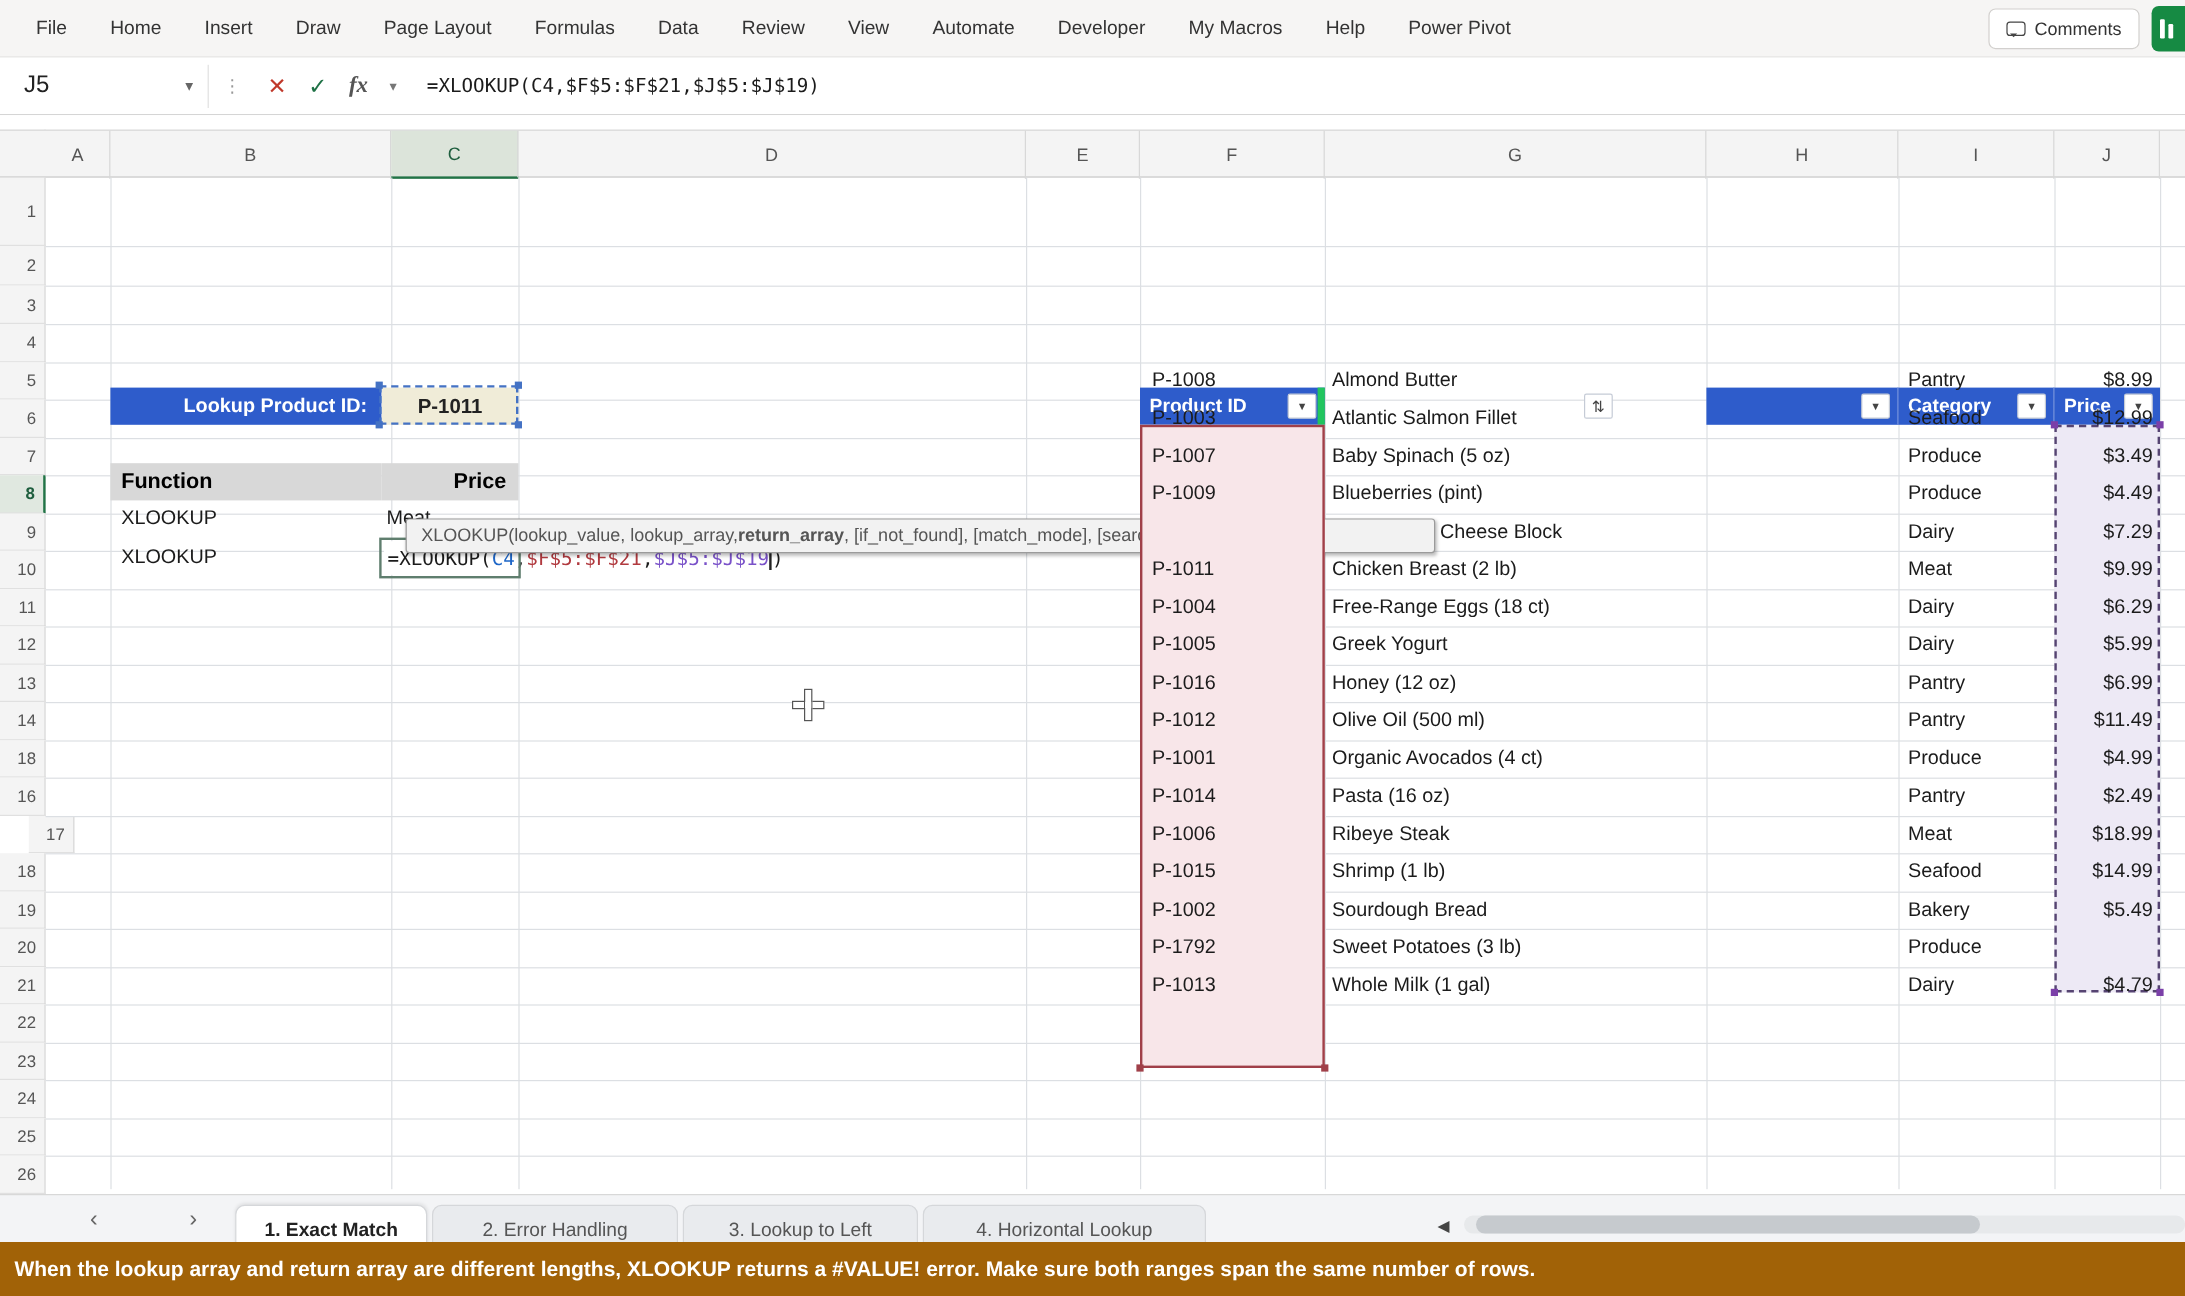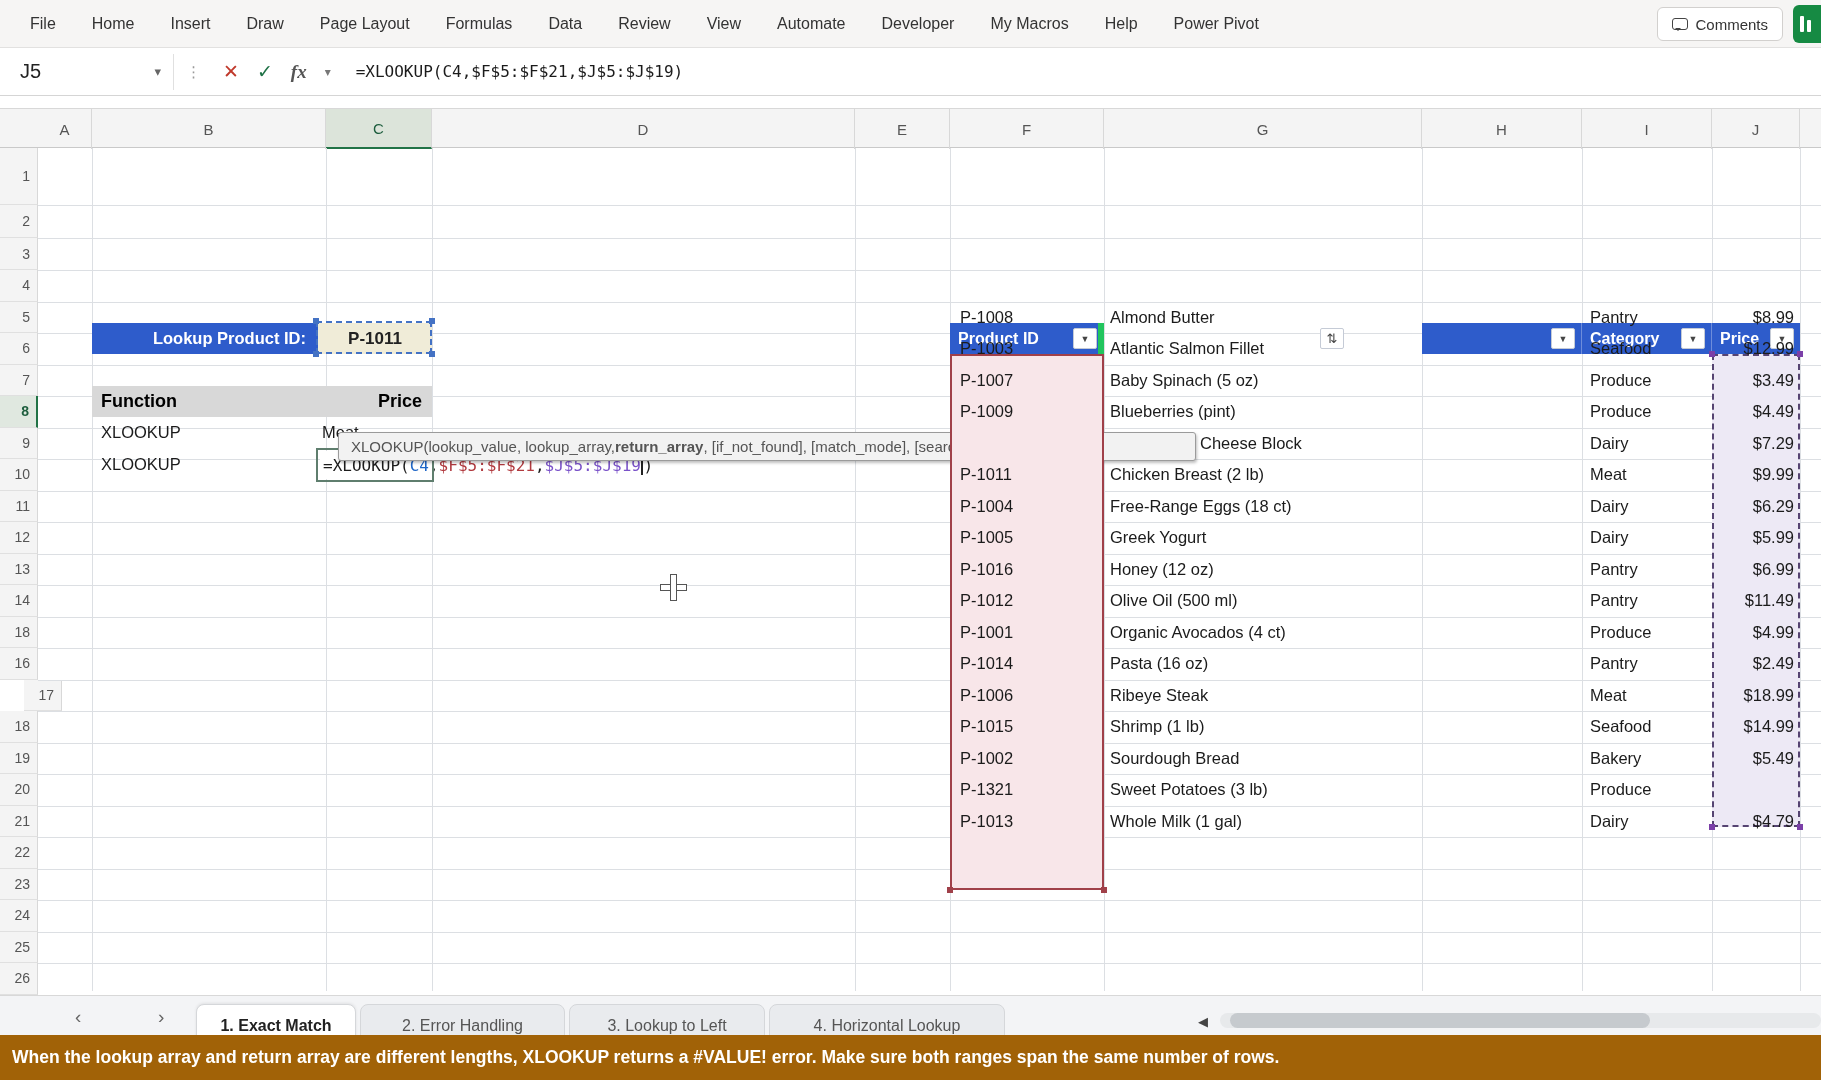--- a/index.html
+++ b/index.html
@@ -350,21 +350,21 @@
         <div class="tcell" style="left: 1590px; top: 583.5px; width: 114px; height: 31.5px;">Meat</div>
         <div class="tcell num" style="left: 1712px; top: 583.5px; width: 82px; height: 31.5px;">$18.99</div>
         <div class="tcell" style="left: 960px; top: 615px; width: 136px; height: 31.5px;">P-1015</div>
         <div class="tcell" style="left: 1110px; top: 615px; width: 300px; height: 31.5px;">Shrimp (1 lb)</div>
         <div class="tcell" style="left: 1590px; top: 615px; width: 114px; height: 31.5px;">Seafood</div>
         <div class="tcell num" style="left: 1712px; top: 615px; width: 82px; height: 31.5px;">$14.99</div>
         <div class="tcell" style="left: 960px; top: 646.5px; width: 136px; height: 31.5px;">P-1002</div>
         <div class="tcell" style="left: 1110px; top: 646.5px; width: 300px; height: 31.5px;">Sourdough Bread</div>
         <div class="tcell" style="left: 1590px; top: 646.5px; width: 114px; height: 31.5px;">Bakery</div>
         <div class="tcell num" style="left: 1712px; top: 646.5px; width: 82px; height: 31.5px;">$5.49</div>
-        <div class="tcell" style="left: 960px; top: 678px; width: 136px; height: 31.5px;">P-1321</div>
+        <div class="tcell" style="left: 960px; top: 678px; width: 136px; height: 31.5px;">P-1792</div>
         <div class="tcell" style="left: 1110px; top: 678px; width: 300px; height: 31.5px;">Sweet Potatoes (3 lb)</div>
         <div class="tcell" style="left: 1590px; top: 678px; width: 114px; height: 31.5px;">Produce</div>
         <div class="tcell num" style="left: 1712px; top: 678px; width: 82px; height: 31.5px;"></div>
         <div class="tcell" style="left: 960px; top: 709.5px; width: 136px; height: 31.5px;">P-1013</div>
         <div class="tcell" style="left: 1110px; top: 709.5px; width: 300px; height: 31.5px;">Whole Milk (1 gal)</div>
         <div class="tcell" style="left: 1590px; top: 709.5px; width: 114px; height: 31.5px;">Dairy</div>
         <div class="tcell num" style="left: 1712px; top: 709.5px; width: 82px; height: 31.5px;">$4.79</div>
       </div>
 
     <div class="cursor" style="left:660px; top:478px;">

